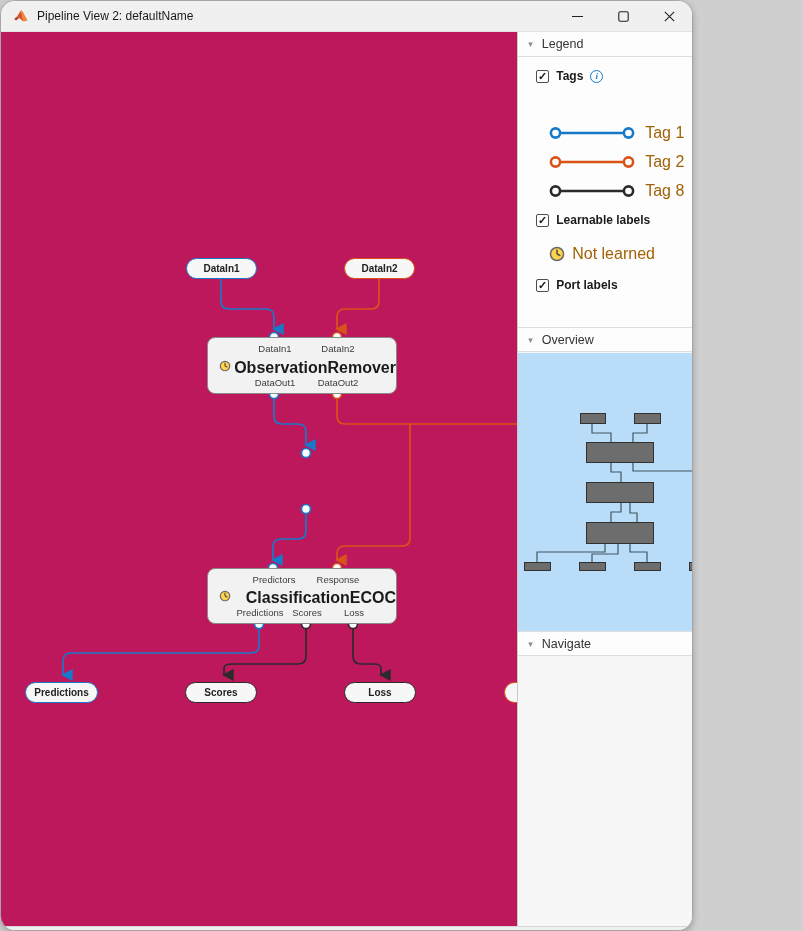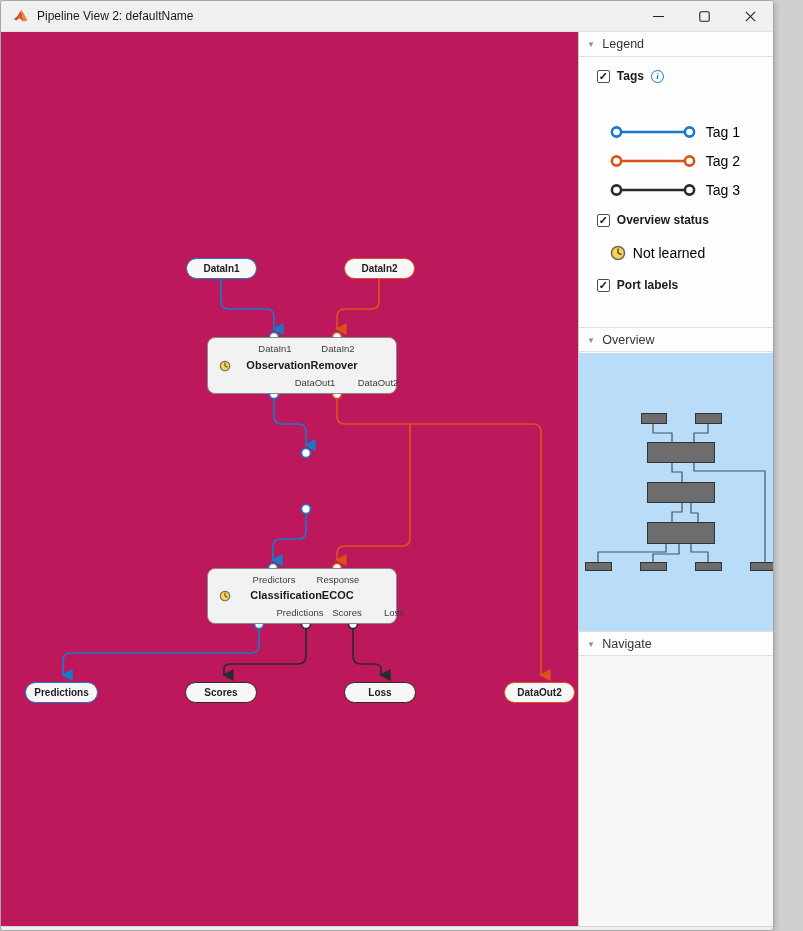--- a/index.html
+++ b/index.html
@@ -1,20 +1,20 @@
 <!DOCTYPE html>
 <html><head>
 <meta charset="utf-8">
 <style>
   * { box-sizing: border-box; margin: 0; padding: 0; }
   html,body { width: 803px; height: 931px; }
   body { font-family: "Liberation Sans", sans-serif; background: #cfcfcf; }
   .window {
-    position: relative; width: 774px; height: 931px;
-    background: #ffffff; border: 1px solid #a6a6a6; border-radius: 4px;
+    position: relative; width: 693px; height: 931px;
+    background: #ffffff; border: 1px solid #a6a6a6; border-radius: 15px;
     overflow: hidden; box-shadow: 0 2px 6px rgba(0,0,0,.25);
   }
   
   .titlebar {
     height: 31px; background: #f0f0f0; display: flex; align-items: center;
     border-bottom: 1px solid #e3e3e3;
   }
   .titlebar .app-icon { width: 16px; height: 16px; margin: 0 8px 0 12px; }
   .titlebar .title { font-size: 12px; color: #1a1a1a; }
   .win-controls { margin-left: auto; display: flex; height: 100%; }
@@ -33,22 +33,22 @@
   }
   .pill.b-blue   { border: 1.7px solid #1779c9; }
   .pill.b-orange { border: 1.7px solid #d95319; }
   .pill.b-dark   { border: 1.7px solid #2b2b2b; }
   .block {
     position: absolute; width: 190px; height: 57px; background: #f2f2f2;
     border: 1.3px solid #8a8a8a; border-radius: 8px;
   }
   .plabel { position: absolute; transform: translateX(-50%); font-size: 9.5px; color: #3c3c3c; white-space: nowrap; }
   .plabel.top { top: 5px; }
-  .plabel.bot { bottom: 5px; margin-left: 40px; }
-  .btitle { position: absolute; left: 0; right: 0; text-align: center; font-size: 11px; font-weight: bold; color: #1a1a1a; }
+  .plabel.bot { bottom: 5px; }
+  .btitle { position: absolute; left: 0; right: 0; text-align: right; font-size: 16px; font-weight: bold; color: #1a1a1a; }
   .bclock { position: absolute; left: 11px; width: 12px; height: 12px; }
   svg.overlay { position: absolute; left: 0; top: 0; pointer-events: none; }
   .edge { fill: none; stroke-width: 1.7px; }
   .e-blue   { stroke: #1779c9; }
   .e-orange { stroke: #d95319; }
   .e-dark   { stroke: #2b2b2b; }
   .port { fill: #ffffff; stroke-width: 1.7px; }
   
   .sec-header {
     position: absolute; left: 0; width: 100%; height: 25px; background: #fdfdfd;
@@ -62,21 +62,21 @@
     width: 13px; height: 13px; background: #fff; border: 1px solid #4d4d4d; border-radius: 2px;
     font-size: 11px; line-height: 11px; text-align: center; color: #1a1a1a; font-weight: bold;
   }
   .chk-label { font-size: 12px; font-weight: bold; color: #1a1a1a; }
   .info-icon {
     width: 13px; height: 13px; border: 1.4px solid #1779c9; border-radius: 50%;
     color: #1779c9; font-size: 9px; line-height: 10px; text-align: center;
     font-weight: bold; font-family: "Liberation Serif", serif; font-style: italic;
   }
   .tag-row { position: absolute; display: flex; align-items: center; gap: 10px; }
-  .tag-label, .status-label { font-size: 14px; color: #000000; }
+  .tag-label, .status-label { font-size: 16px; color: #a16207; }
   .minimap { position: absolute; left: 0; top: 321px; width: 100%; height: 278px; background: #b9ddf9; }
   .mblock { position: absolute; background: #6d6d6d; border: 1px solid #323232; }
   .nav-body { position: absolute; left: 0; top: 625px; width: 100%; height: 269px; background: #f5f5f5; border-radius: 0 0 7px 0; }
   .btn {
     position: absolute; background: #f8f8f8; border: 1px solid #ababab; border-radius: 6px;
     display: flex; align-items: center; justify-content: center; gap: 6px;
     font-size: 12.5px; color: #2b2b2b;
   }
 </style>
 </head>
@@ -232,25 +232,25 @@
             <circle cx="79.5" cy="7" r="4.6" fill="#fff" stroke="#d95319" stroke-width="2.6"></circle>
           </svg>
           <span class="tag-label">Tag 2</span>
         </div>
         <div class="tag-row" style="left:31px; top:125px;">
           <svg width="86" height="14" viewBox="0 0 86 14">
             <line x1="5" y1="7" x2="81" y2="7" stroke="#2b2b2b" stroke-width="2.6"></line>
             <circle cx="6.5" cy="7" r="4.6" fill="#fff" stroke="#2b2b2b" stroke-width="2.6"></circle>
             <circle cx="79.5" cy="7" r="4.6" fill="#fff" stroke="#2b2b2b" stroke-width="2.6"></circle>
           </svg>
-          <span class="tag-label">Tag 3</span>
+          <span class="tag-label">Tag 8</span>
         </div>
         <div class="chk-row" style="left:18px; top:156px;">
           <span class="checkbox">✓</span>
-          <span class="chk-label">Overview status</span>
+          <span class="chk-label">Learnable labels</span>
         </div>
         <div class="chk-row" style="left:31px; top:188px;">
           <svg width="16" height="16" viewBox="0 0 16 16">
             <circle cx="8" cy="8" r="6.5" fill="#ffd34d" stroke="#6b6b6b" stroke-width="1.6"></circle>
             <path d="M8,8 L8,3.4 M8,8 L11.4,9.7" stroke="#4a4a4a" stroke-width="1.5" fill="none"></path>
           </svg>
           <span class="status-label">Not learned</span>
         </div>
         <div class="chk-row" style="left:18px; top:221px;">
           <span class="checkbox">✓</span>

